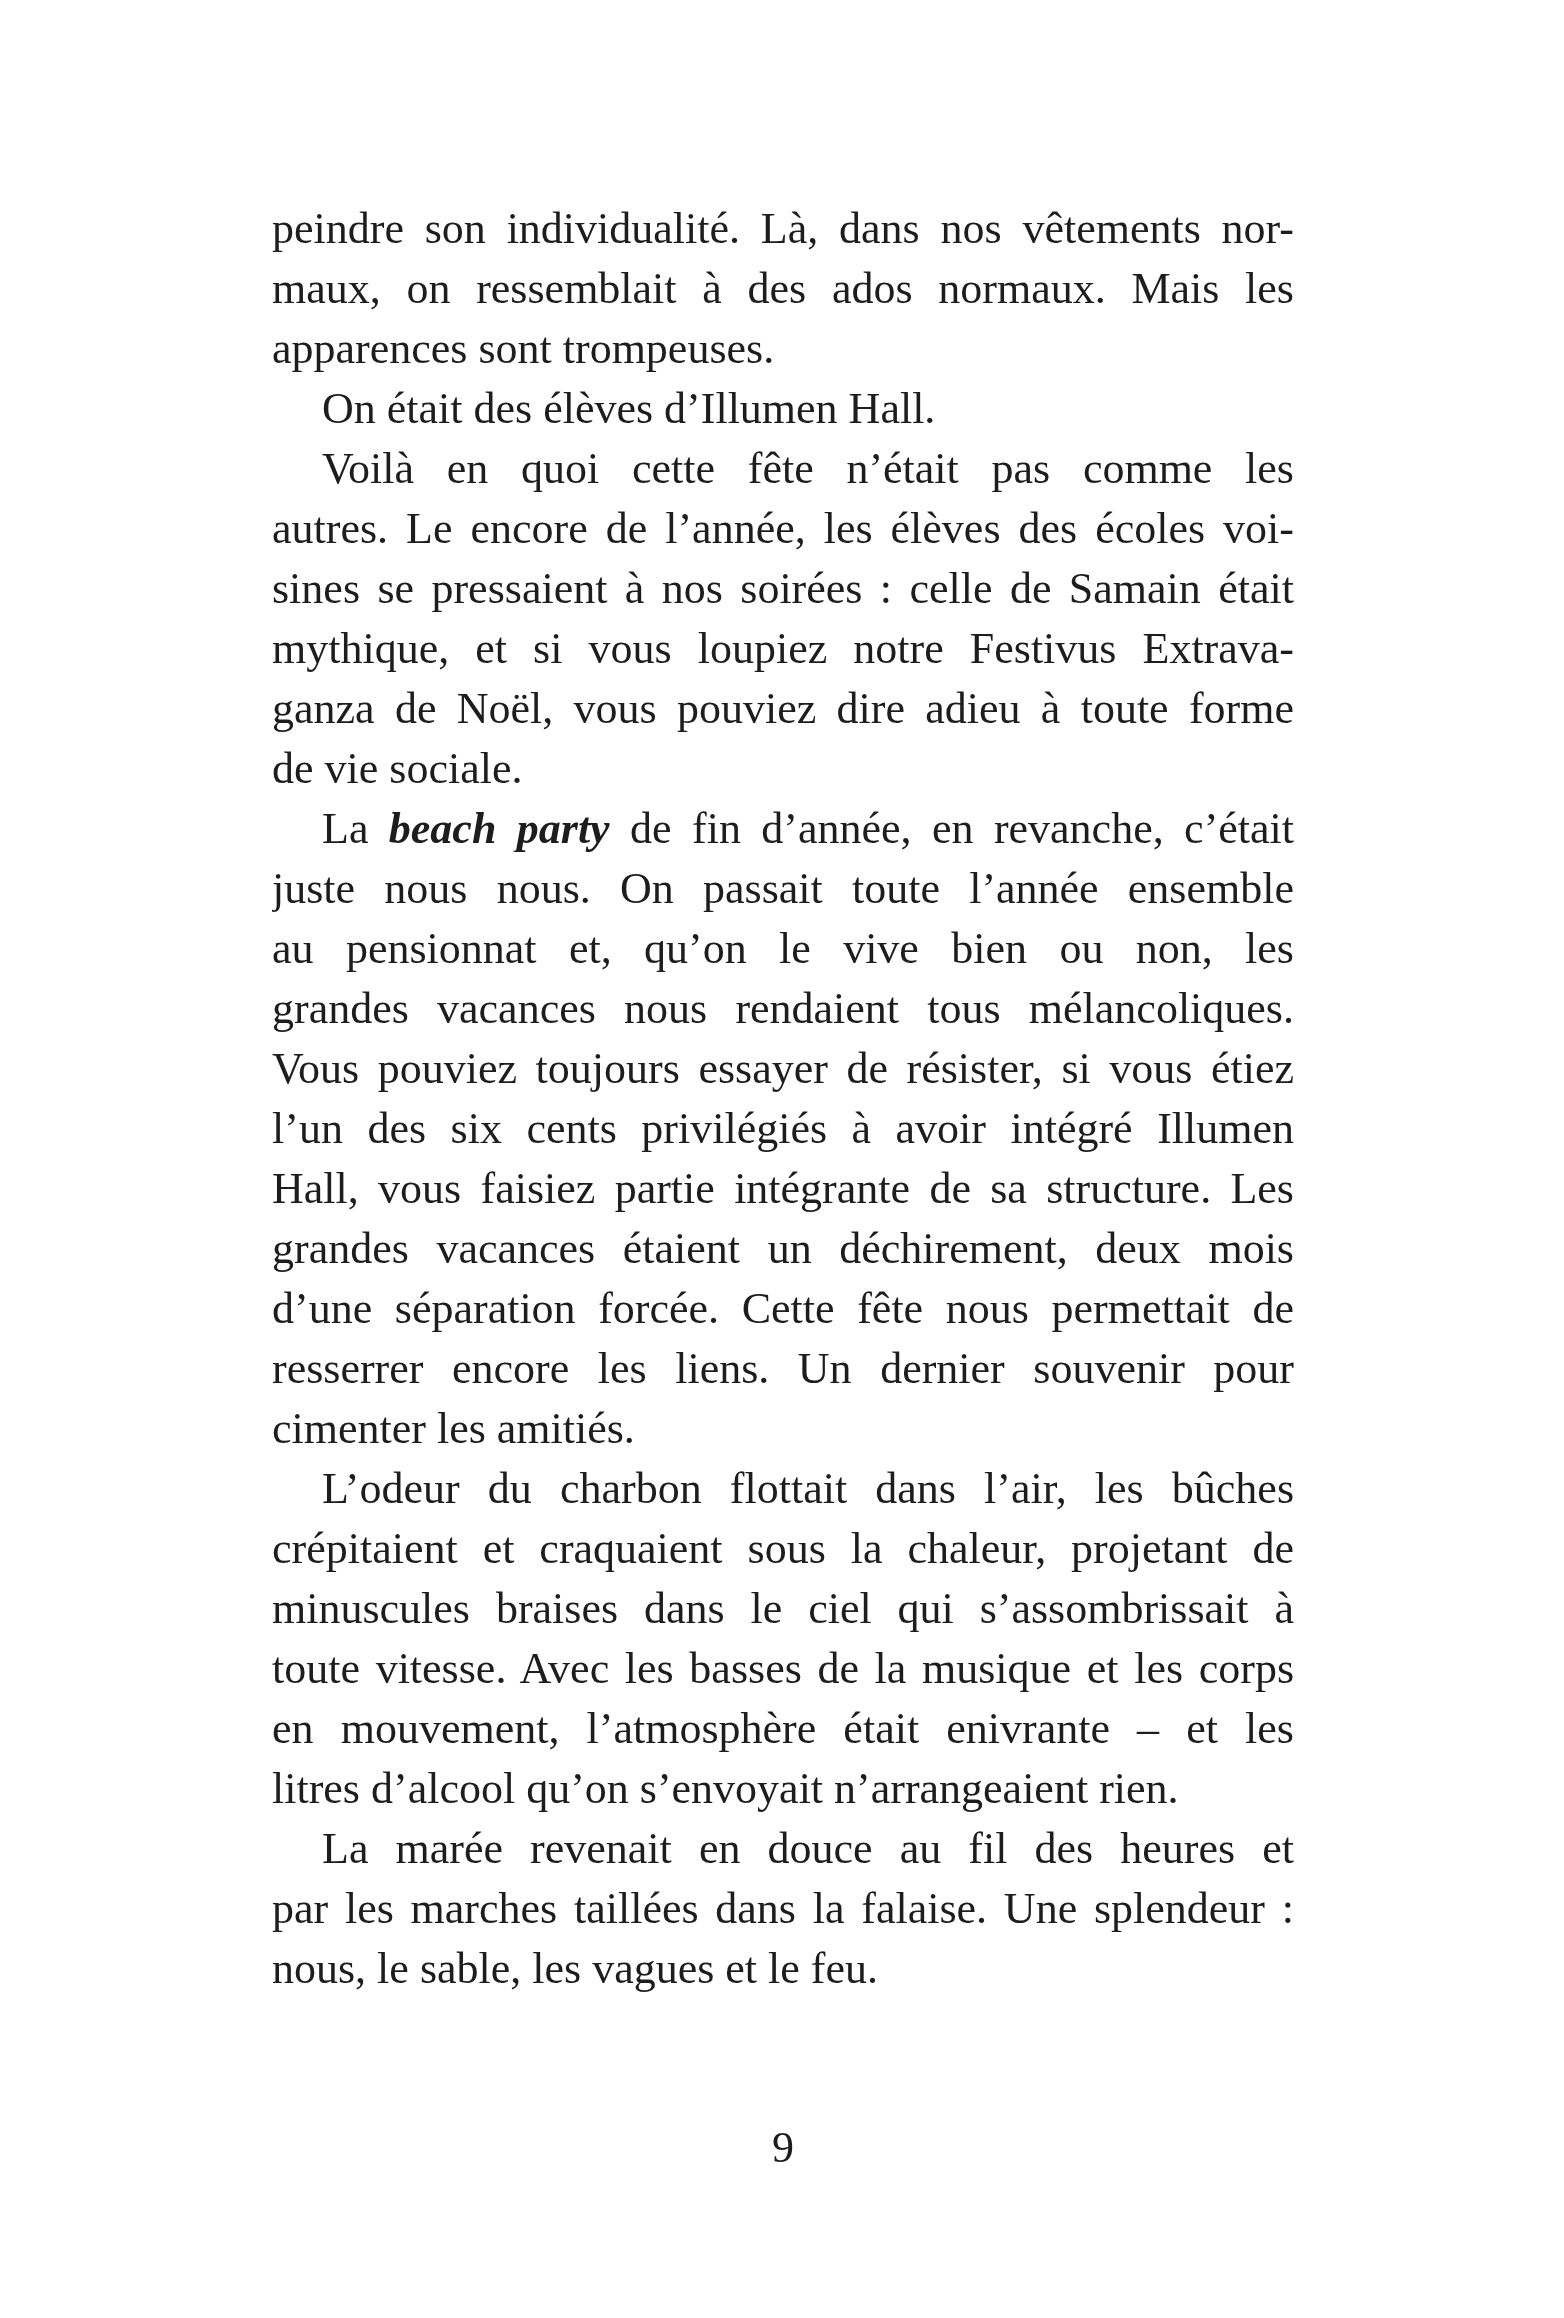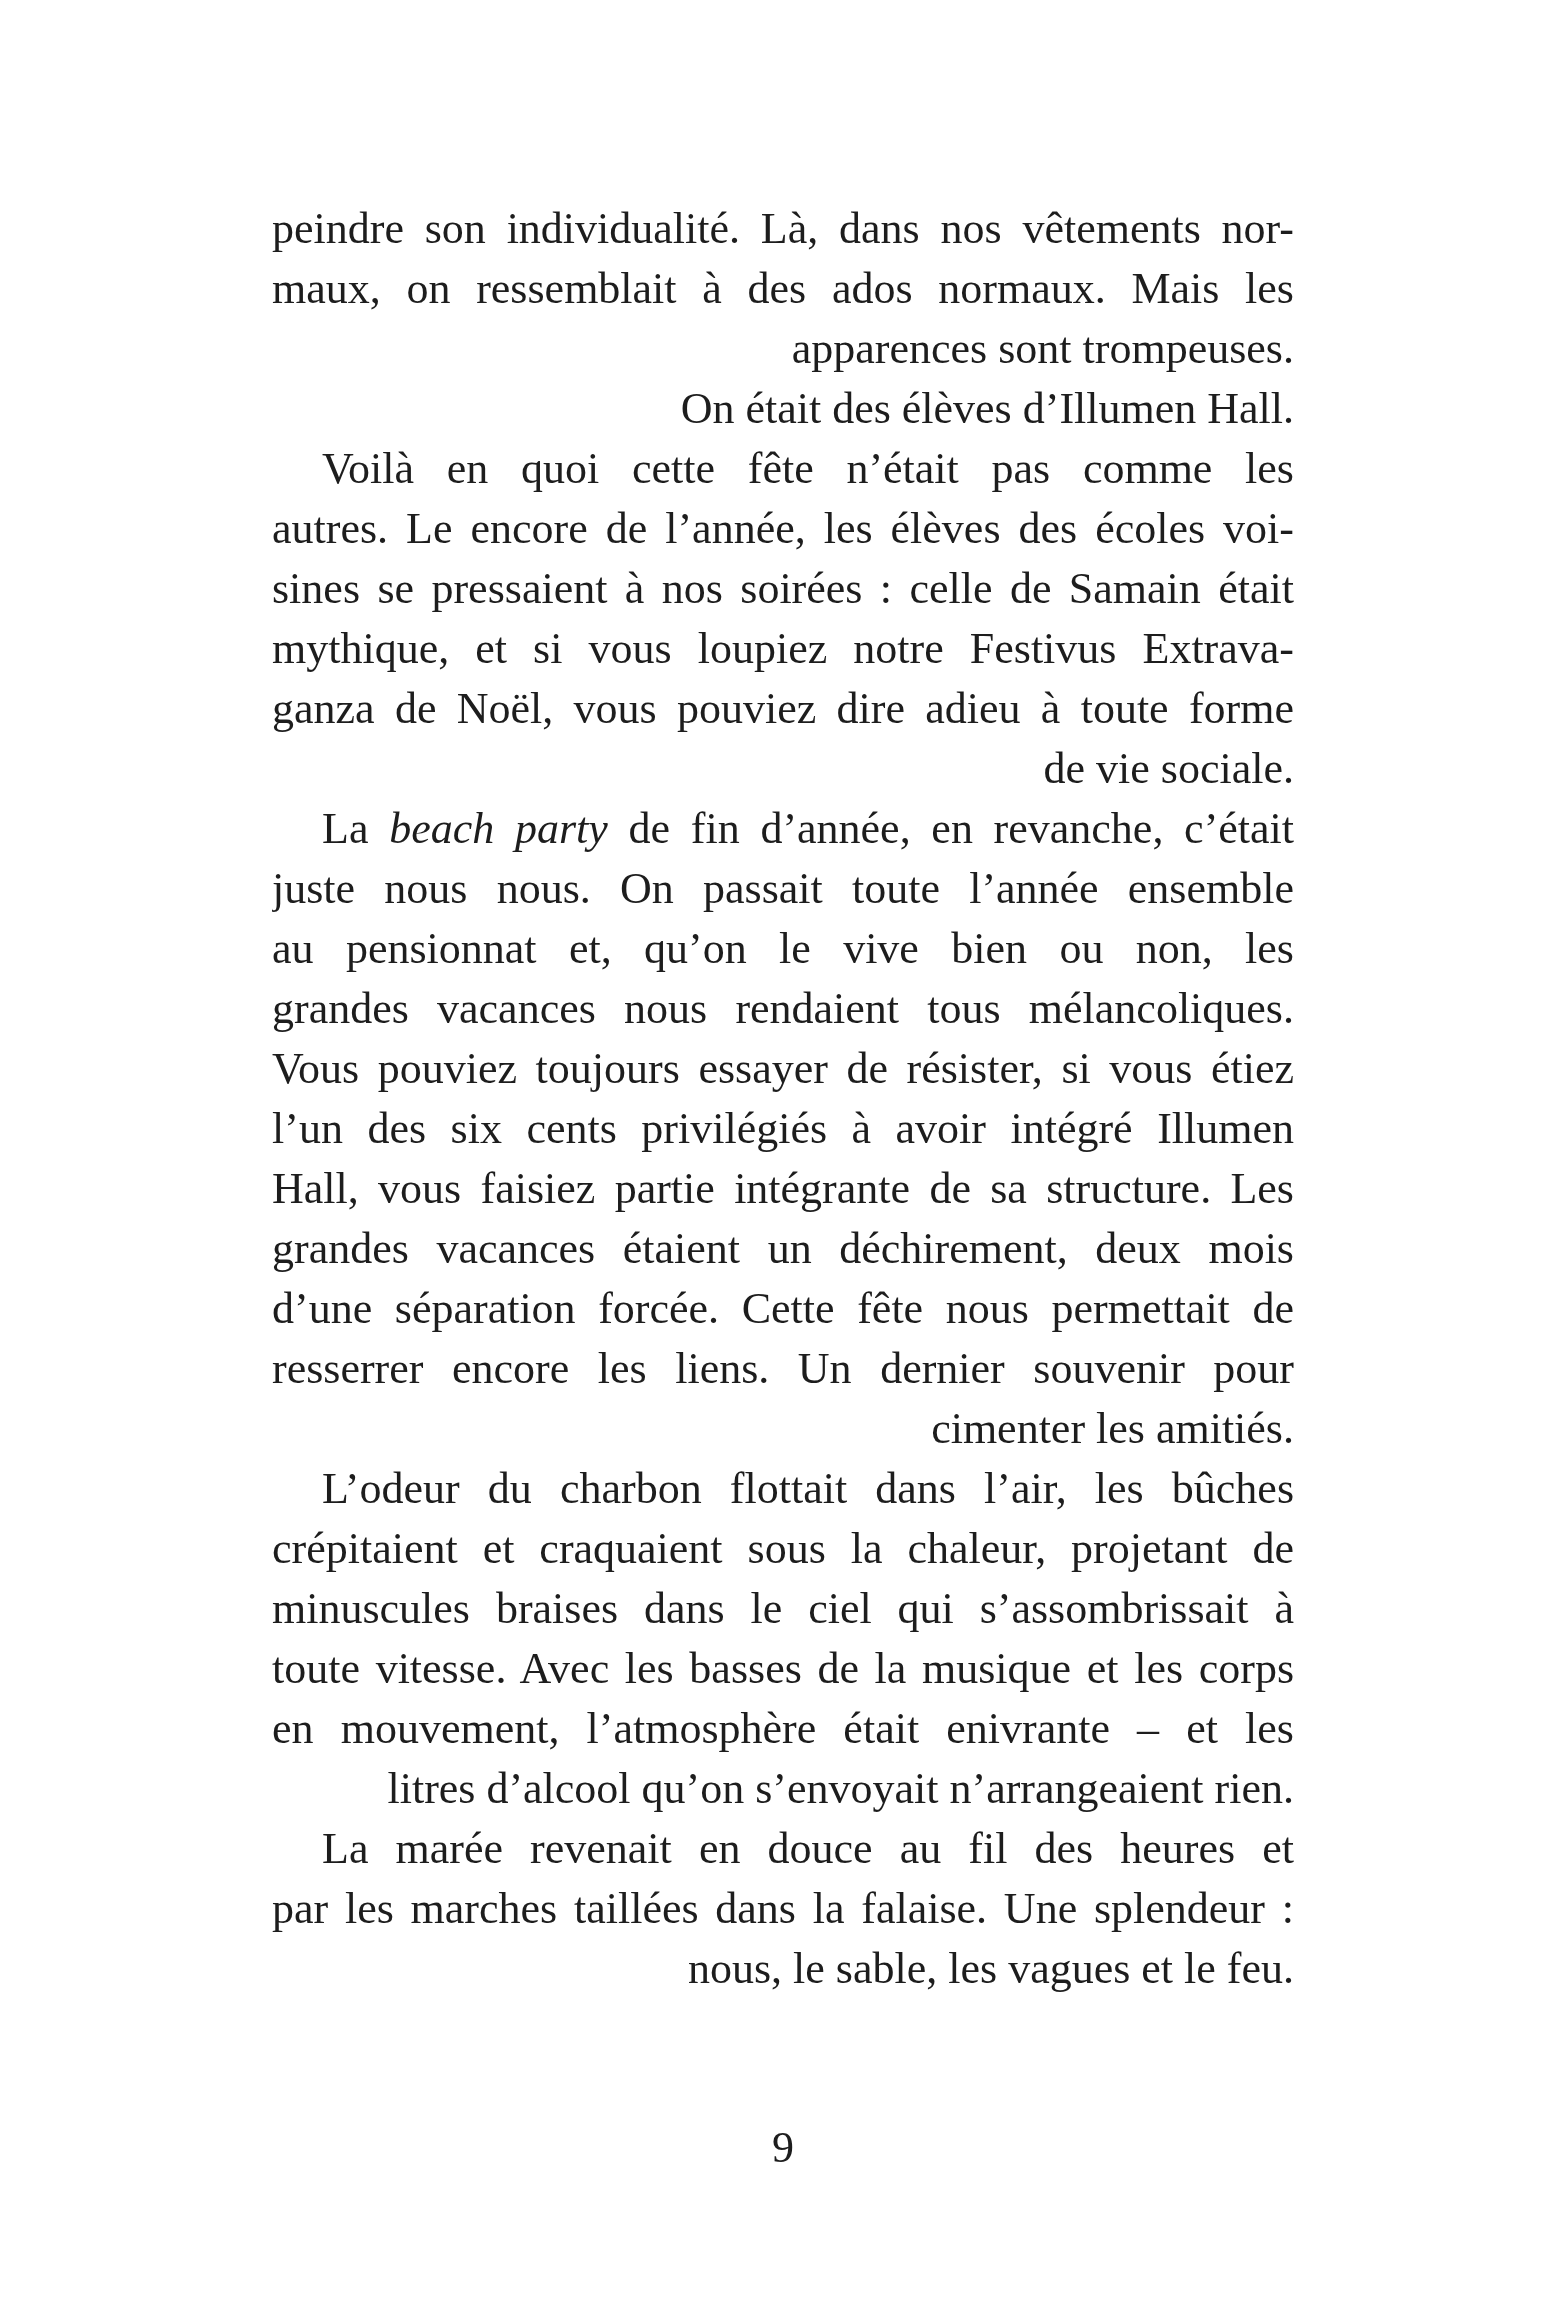--- a/index.html
+++ b/index.html
@@ -29,32 +29,33 @@
   }
   .paragraph {
     margin: 0;
     padding: 0;
   }
   .line {
     font-size: 44px;
     line-height: 60px;
     height: 60px;
     overflow: hidden;
-    text-align: right;
+    text-align: left;
     white-space: normal;
   }
   .line.just {
     text-align: justify;
     text-align-last: justify;
   }
   .line.indent {
     text-indent: 50px;
   }
   .line em {
     font-style: italic;
+    font-weight: bold;
   }
   .folio {
     position: absolute;
     top: 2118px;
     left: 272px;
     width: 1022px;
     text-align: center;
     font-size: 44px;
     line-height: 60px;
   }

